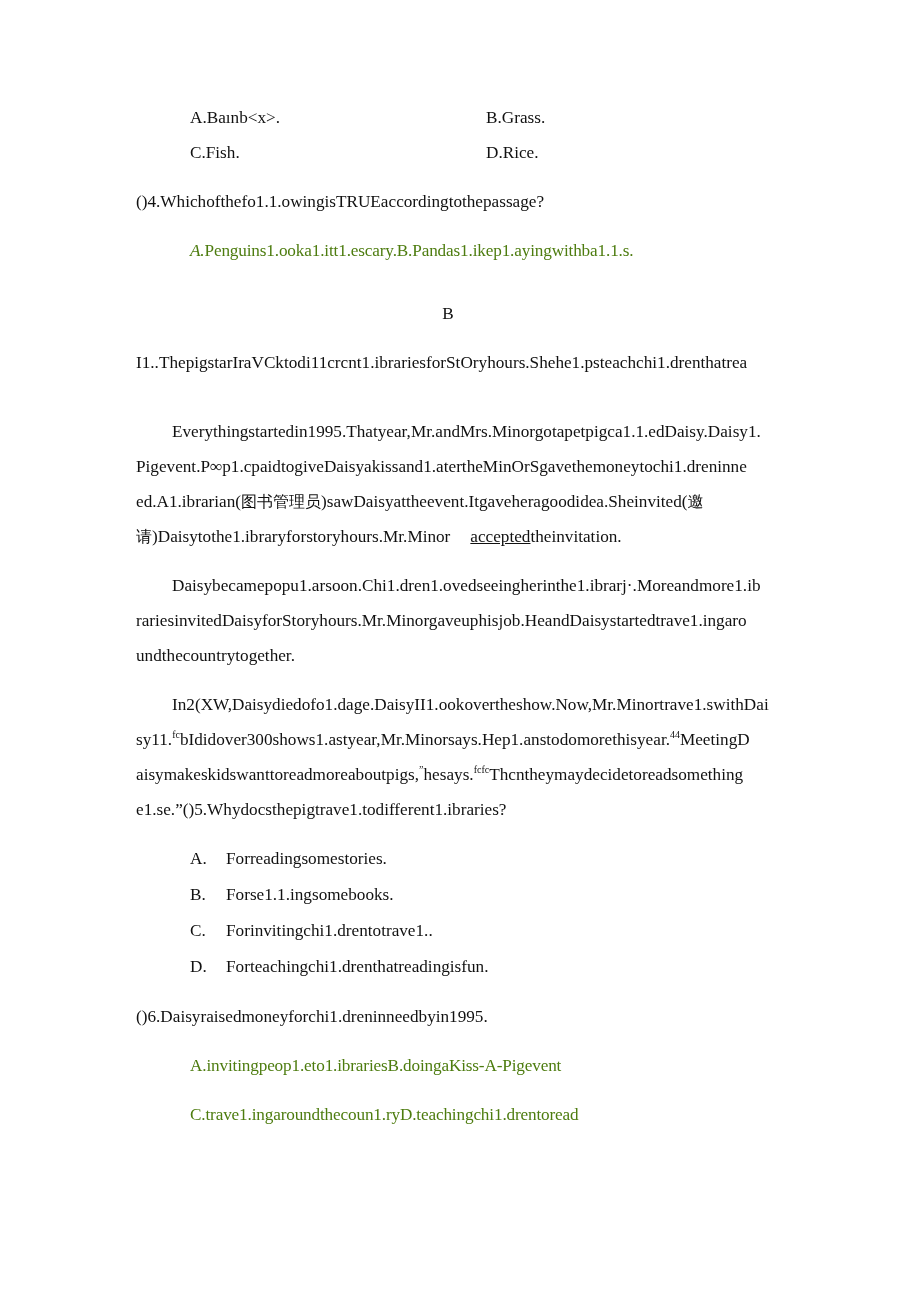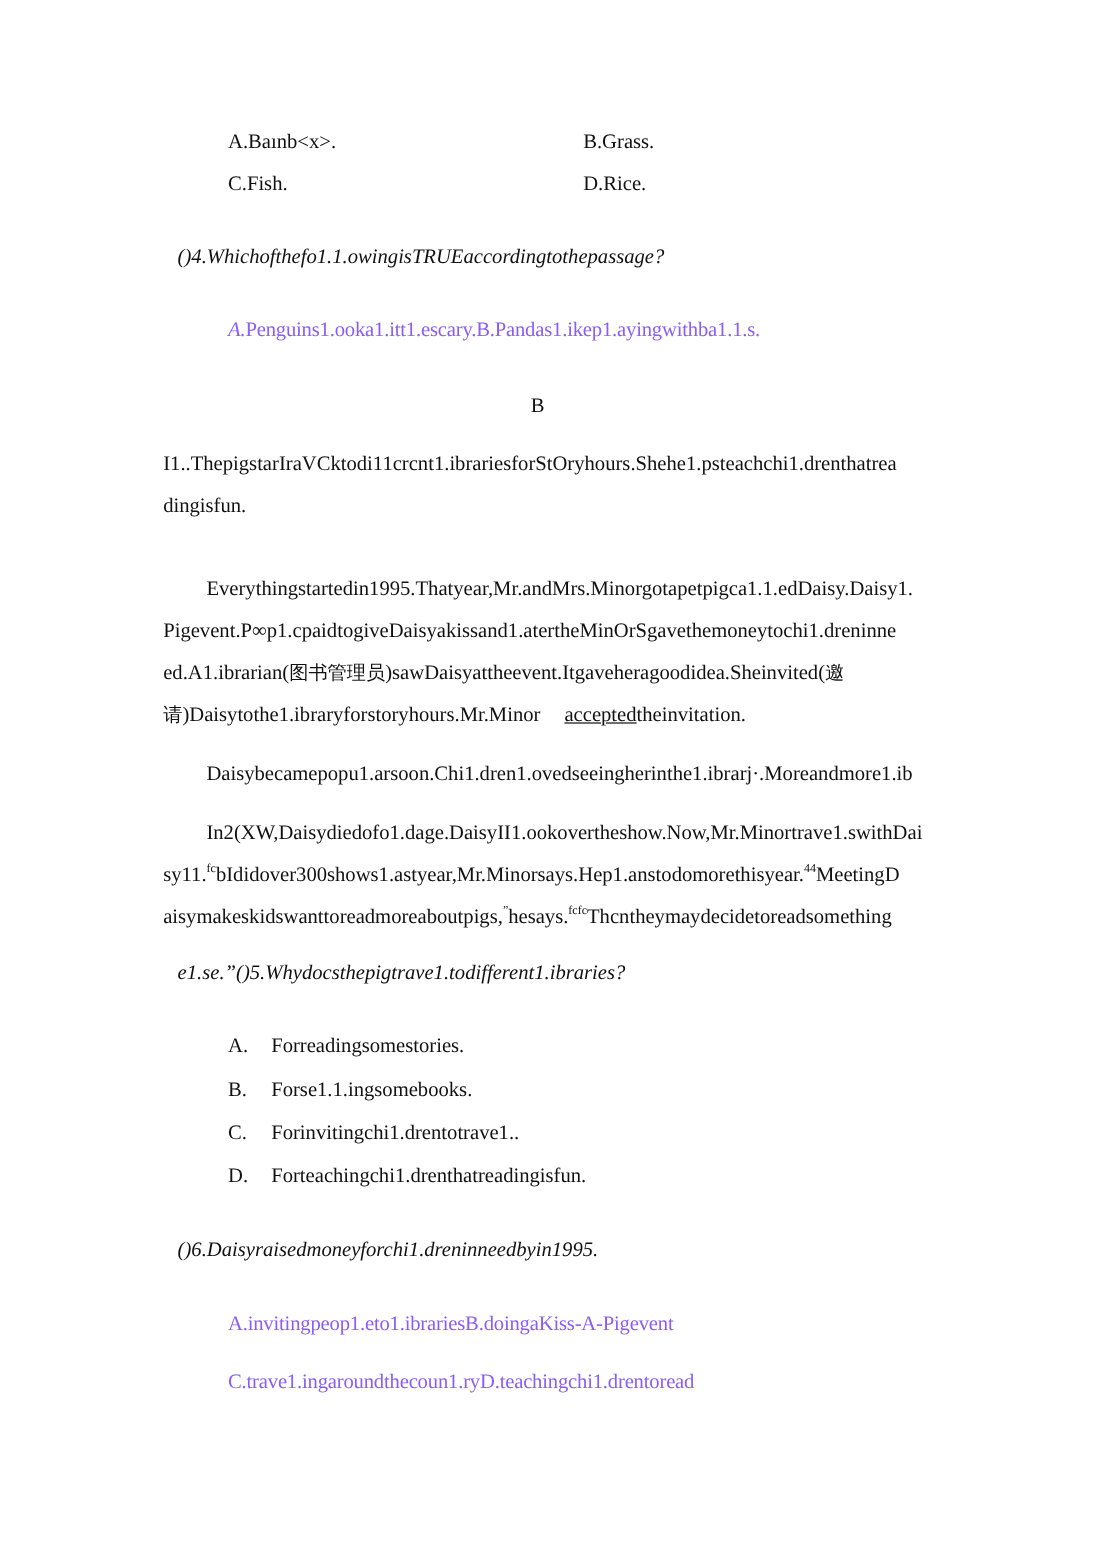--- a/index.html
+++ b/index.html
@@ -30,21 +30,21 @@
     top: 100px;
     width: 654px;
   }
 
   .line {
     font-size: 17.2px;
     line-height: 35px;
     letter-spacing: -0.15px;
     white-space: pre-wrap;
     word-break: break-all;
-    color: #8b5cf6;
+    color: #4d7c0f;
   }
 
   
   .opt-row {
     position: relative;
     height: 35px;
     font-size: 17.2px;
     line-height: 35px;
   }
   .opt-row .col-a {
@@ -55,23 +55,22 @@
   .opt-row .col-b {
     position: absolute;
     left: 350px;
     top: 0;
   }
 
   
   .q-stem {
     font-size: 17.2px;
     line-height: 35px;
-    margin: 12px;
+    margin: 0;
     white-space: pre-wrap;
-    font-style: italic;
   }
 
   
   .indent {
     padding-left: 54px;
   }
 
   
   .section-label {
     text-align: center;
@@ -149,32 +148,33 @@
     <div class="gap-sm"></div>
 
 
     <div class="gap-sm"></div>
 
     <div class="section-label">B</div>
 
     <div class="gap-sm"></div>
 
     <div class="para">I1..ThepigstarIraVCktodi11crcnt1.ibrariesforStOryhours.Shehe1.psteachchi1.drenthatrea</div>
-    <div class="para">dingisfun.</div>
 
     <div class="gap-lg"></div>
 
     <div class="para"><span class="first-indent"></span><span>Everythingstartedin1995.Thatyear,Mr.andMrs.Minorgotapetpigca1.1.edDaisy.Daisy1.</span></div>
     <div class="para">Pigevent.P∞p1.cpaidtogiveDaisyakissand1.atertheMinOrSgavethemoneytochi1.dreninne</div>
     <div class="para"><span>ed.A1.ibrarian(</span><span class="cjk">图书管理员</span><span>)sawDaisyattheevent.Itgaveheragoodidea.Sheinvited(</span><span class="cjk">邀</span></div>
     <div class="para"><span class="cjk">请</span><span>)Daisytothe1.ibraryforstoryhours.Mr.Minor</span><span class="underline">accepted</span><span>theinvitation.</span></div>
 
     <div class="gap-sm"></div>
 
     <div class="para"><span class="first-indent"></span><span>Daisybecamepopu1.arsoon.Chi1.dren1.ovedseeingherinthe1.ibrarj·.Moreandmore1.ib</span></div>
+    <div class="para">rariesinvitedDaisyforStoryhours.Mr.Minorgaveuphisjob.HeandDaisystartedtrave1.ingaro</div>
+    <div class="para">undthecountrytogether.</div>
 
     <div class="gap-sm"></div>
 
     <div class="para"><span class="first-indent"></span><span>In2(XW,Daisydiedofo1.dage.DaisyII1.ookovertheshow.Now,Mr.Minortrave1.swithDai</span></div>
     <div class="para"><span>sy11.</span><span class="sup">fc</span><span>bIdidover300shows1.astyear,Mr.Minorsays.Hep1.anstodomorethisyear.</span><span class="sup">44</span><span>MeetingD</span></div>
     <div class="para"><span>aisymakeskidswanttoreadmoreaboutpigs,</span><span class="sup">ˮ</span><span>hesays.</span><span class="sup">fcfc</span><span>Thcntheymaydecidetoreadsomething</span></div>
 
     <div class="q-stem">e1.se.”()5.Whydocsthepigtrave1.todifferent1.ibraries?</div>
 
     <div class="gap-sm"></div>

